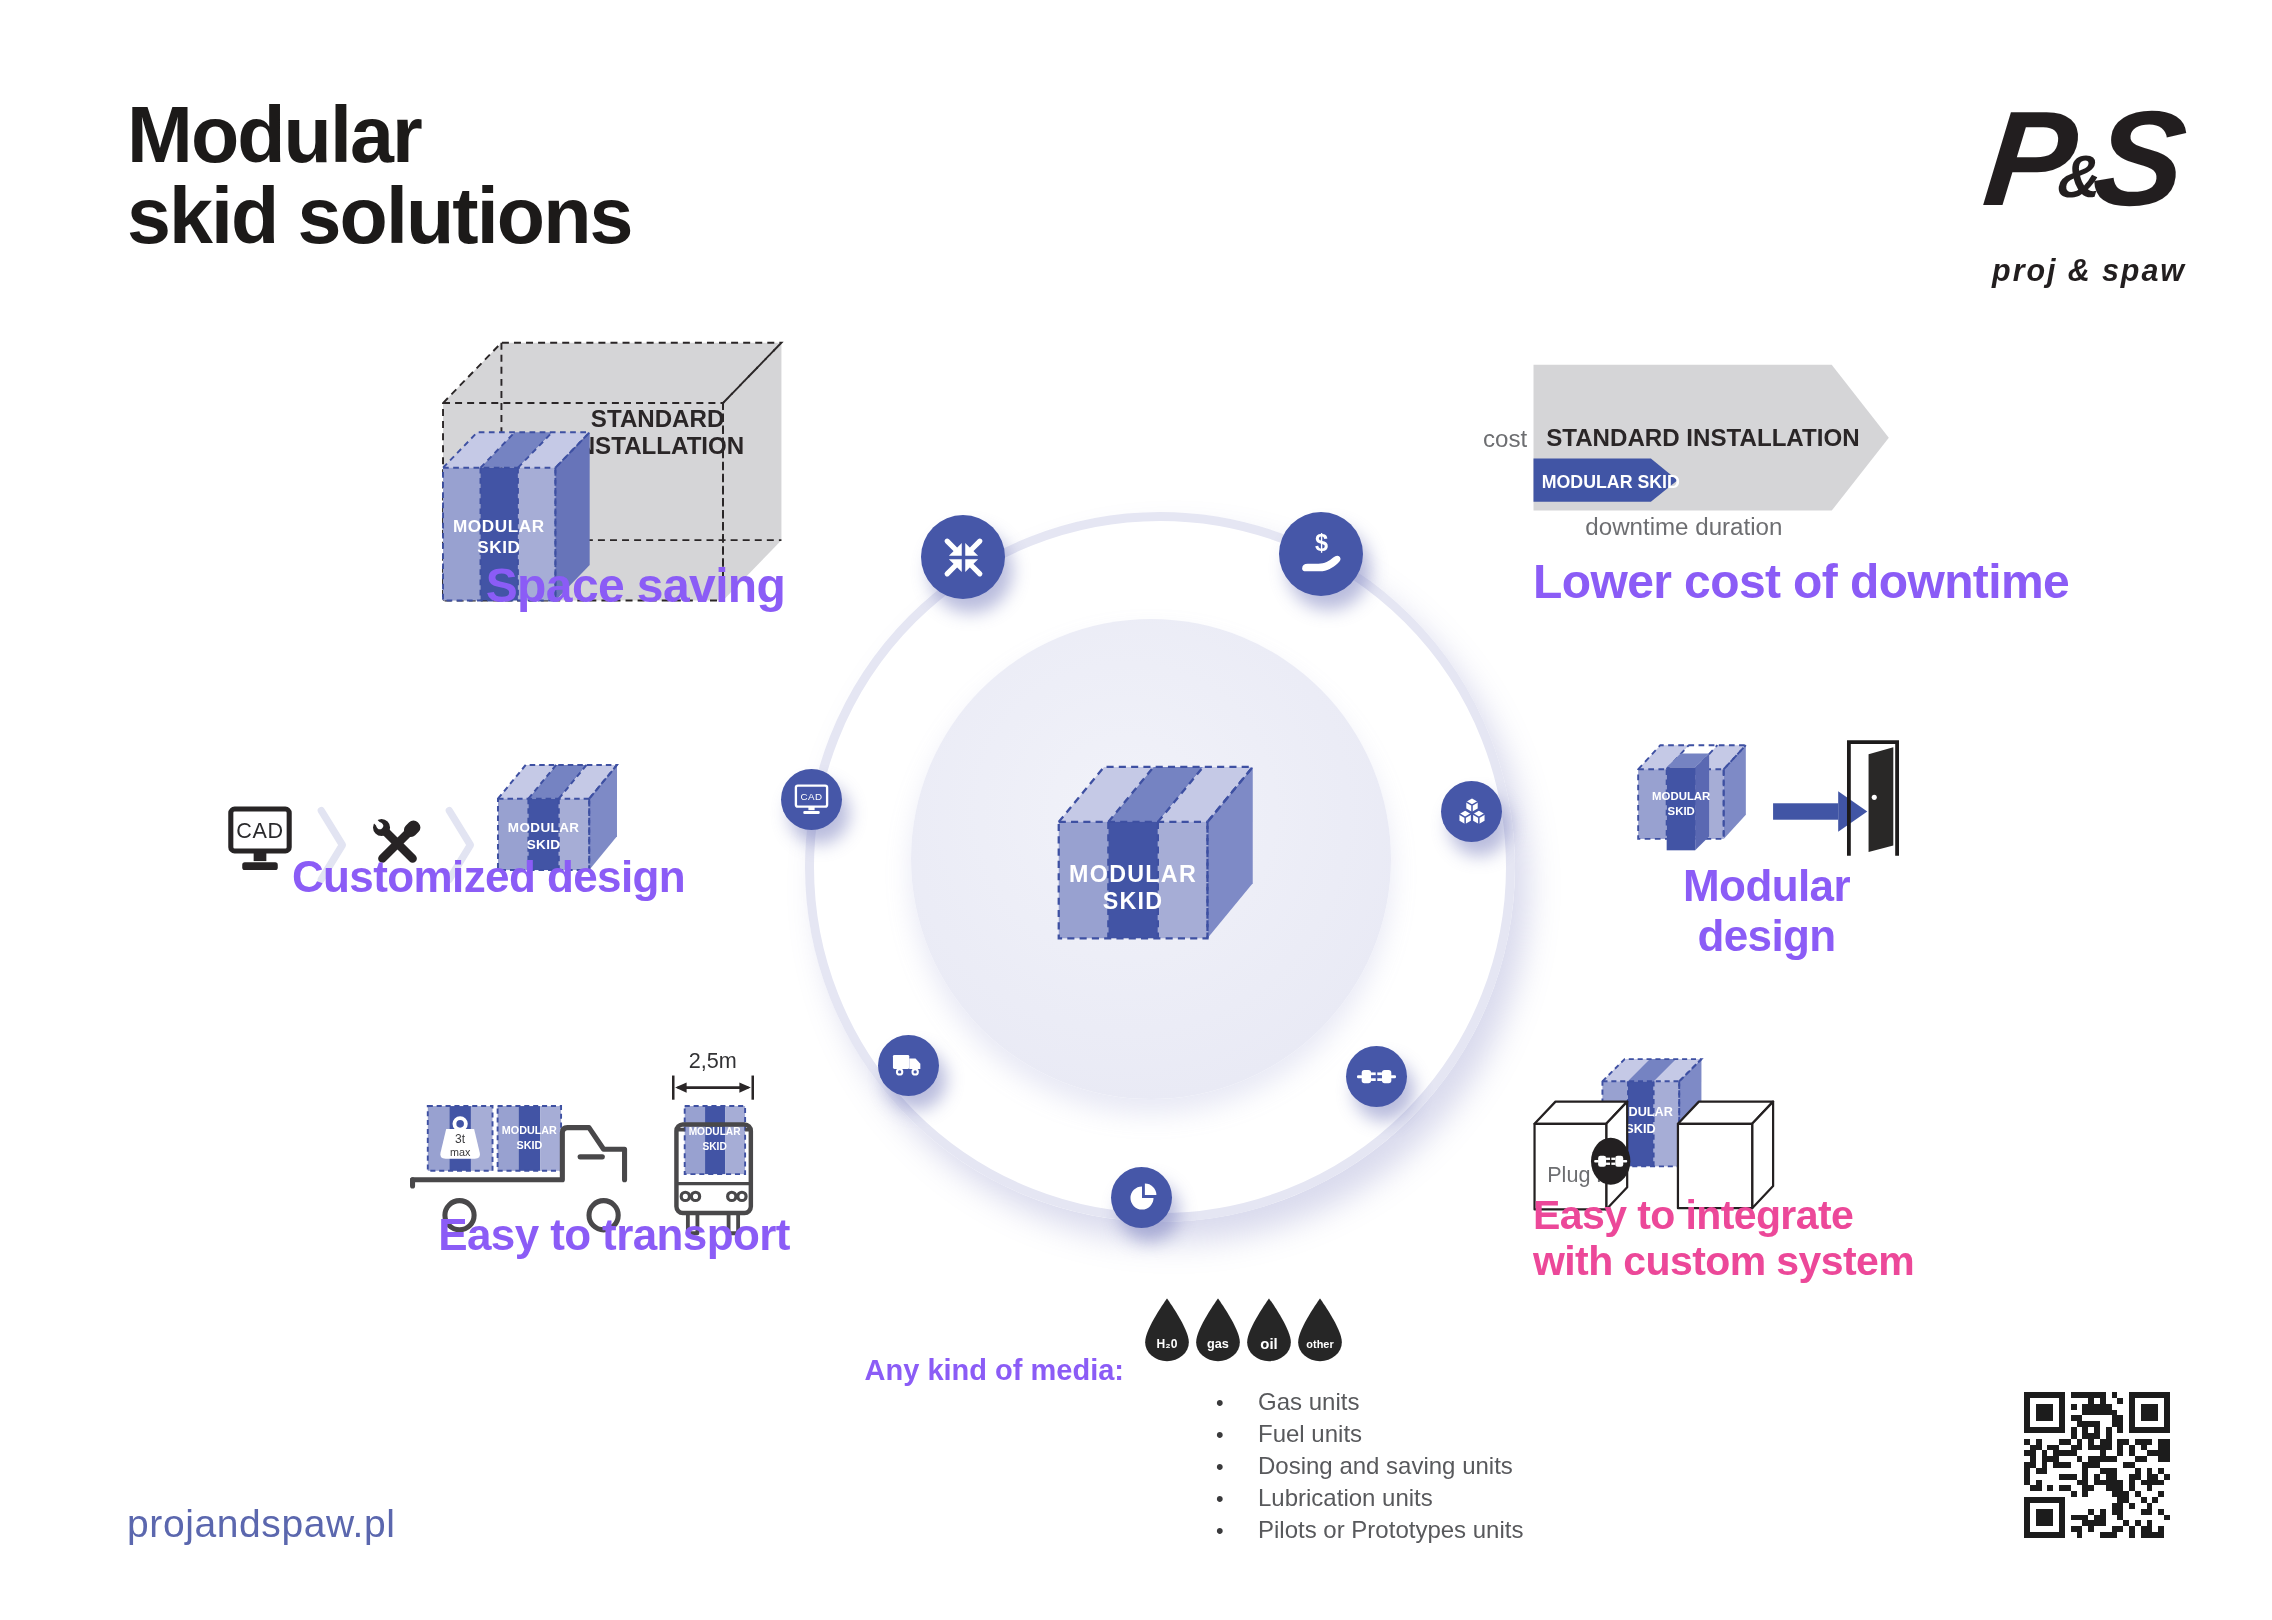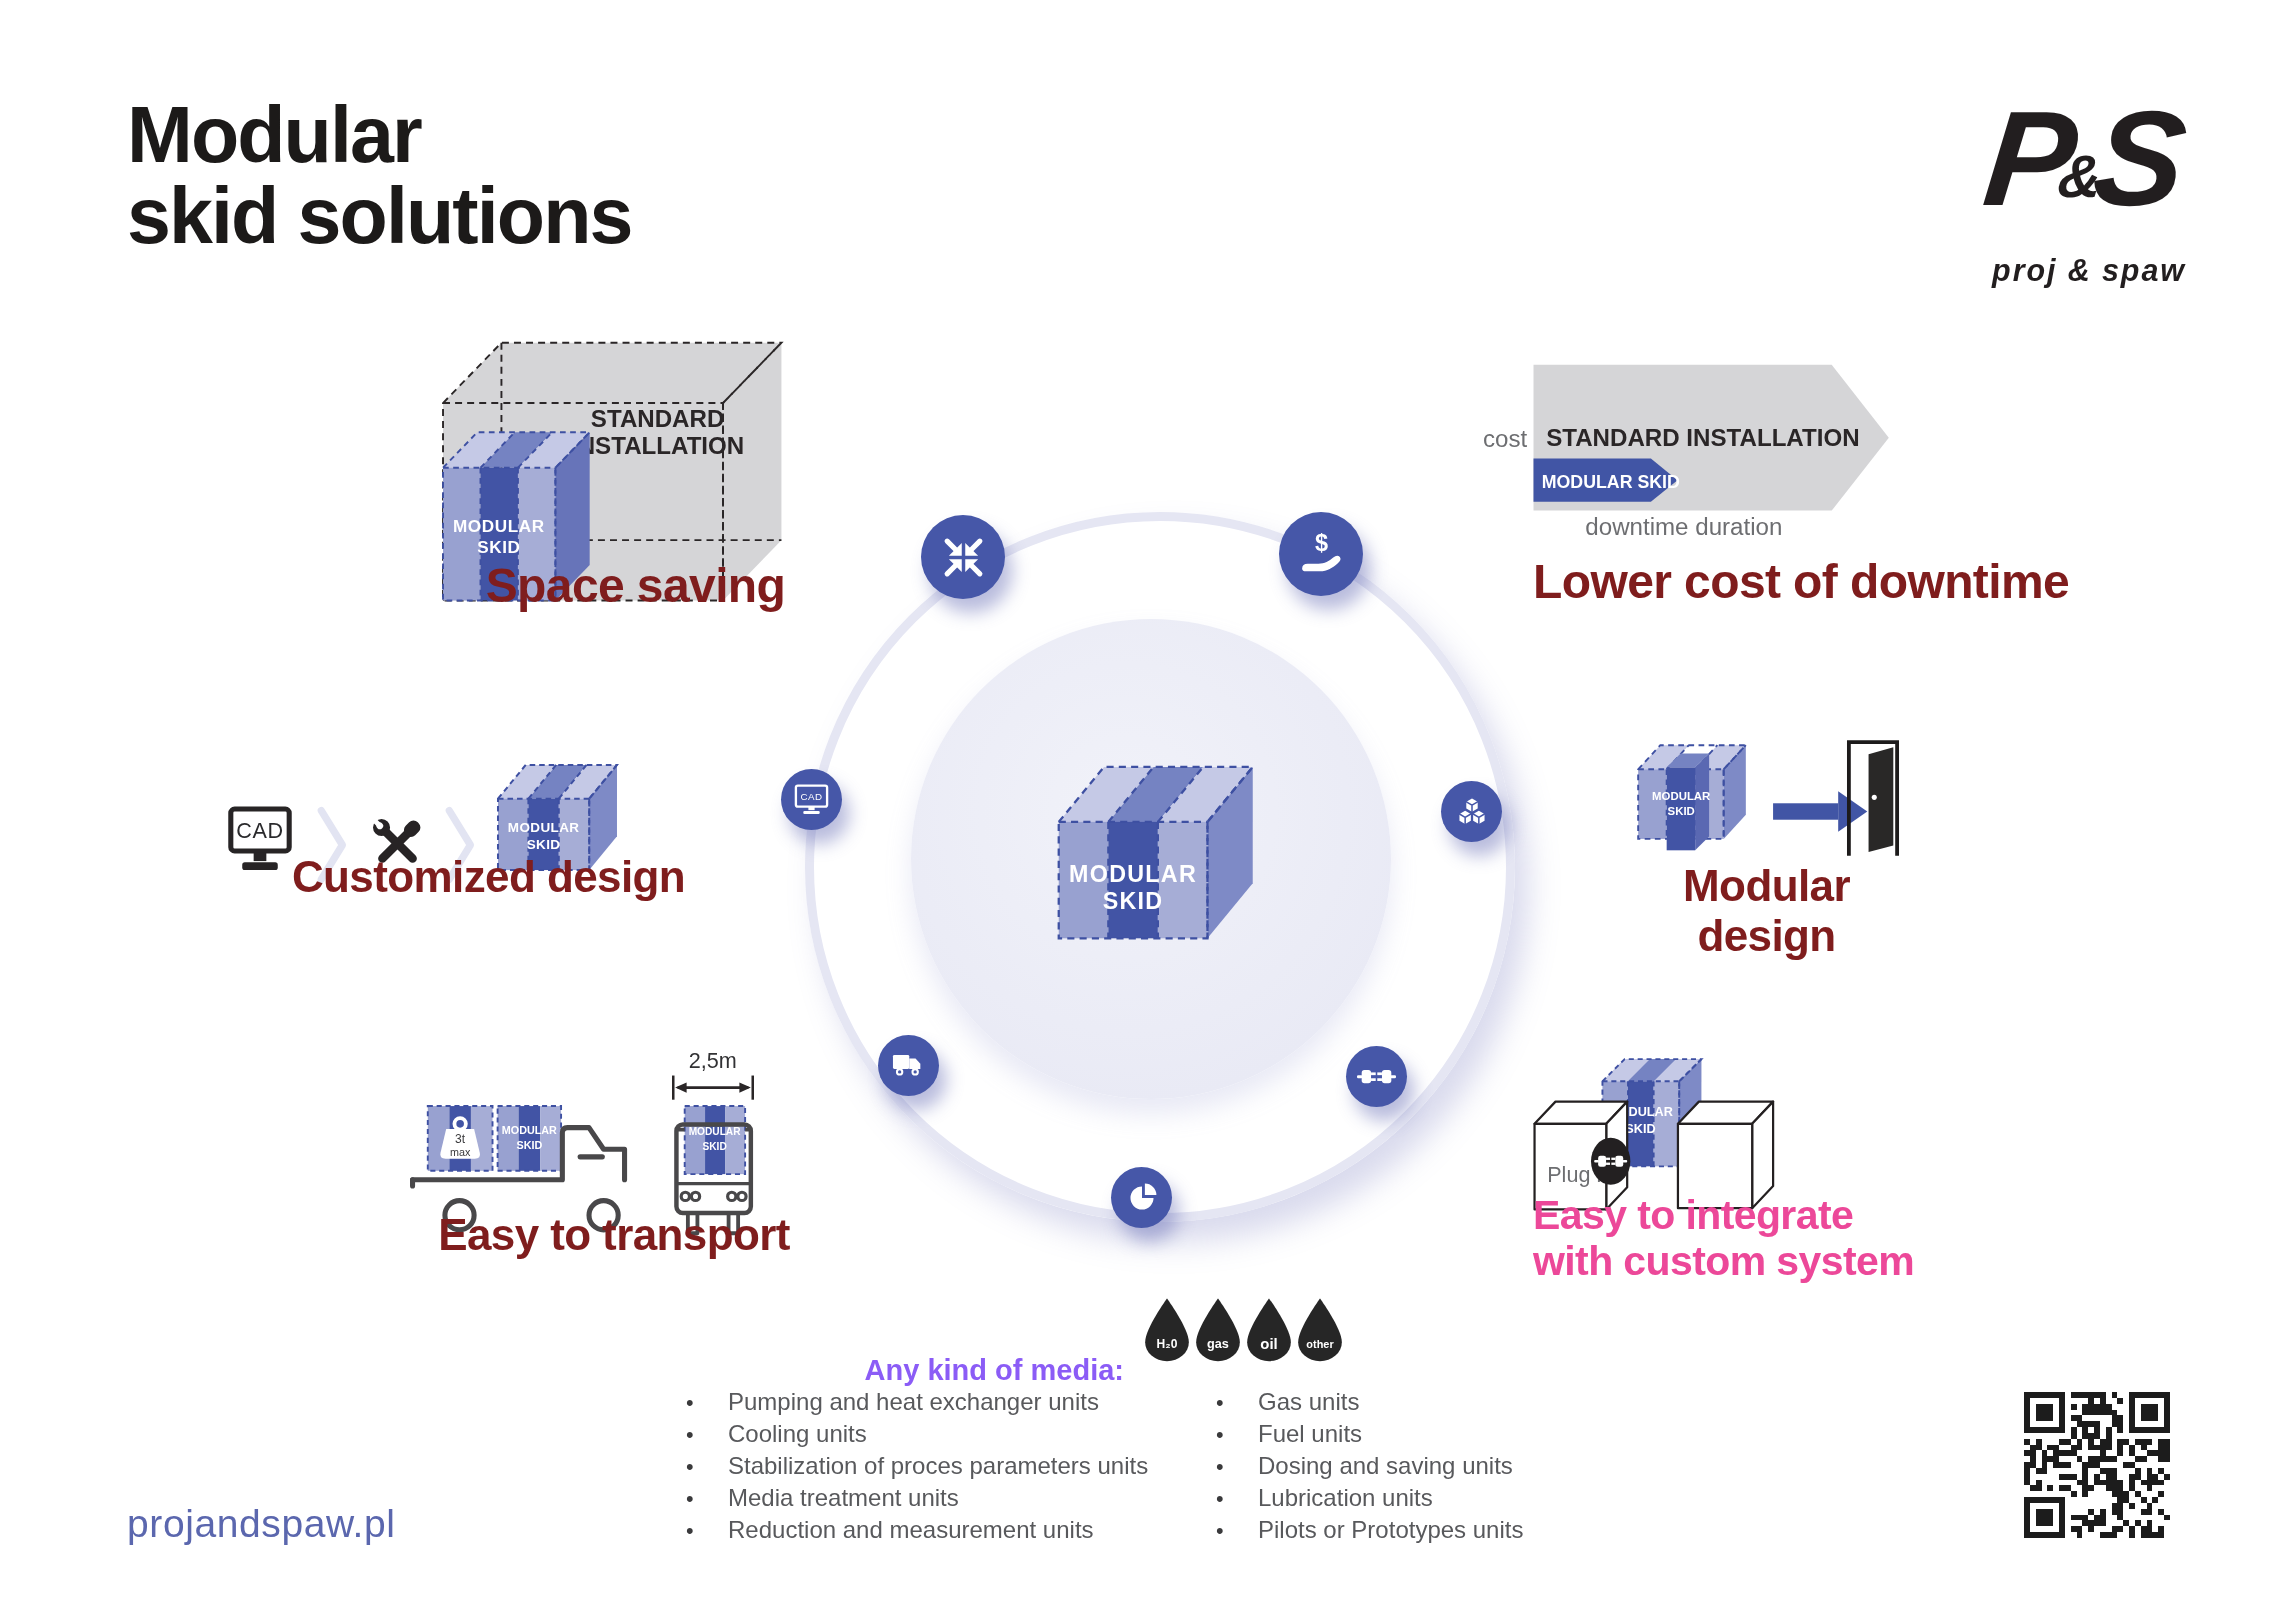--- a/index.html
+++ b/index.html
@@ -4,21 +4,21 @@
 <style>
   html,body{margin:0;padding:0;background:#fff;}
   .stage{position:relative;width:2273px;height:1620px;background:#fff;overflow:hidden;
          font-family:"Liberation Sans",sans-serif;color:#221f20;}
   .abs{position:absolute;}
   svg text{font-family:"Liberation Sans",sans-serif;}
 
   
   .main-title{left:127px;top:94px;font-size:79px;font-weight:800;line-height:81px;
               letter-spacing:-1.9px;color:#1c1a19;}
-  .sec-title{font-weight:800;color:#7f1d1d;letter-spacing:-0.6px;}
+  .sec-title{font-weight:800;color:#8b5cf6;letter-spacing:-0.6px;}
 
   
   .logo{left:1943px;top:95px;width:292px;text-align:center;color:#221e1f;}
   .logo-mark{font-size:135px;font-weight:800;font-style:italic;line-height:127px;
              letter-spacing:-6.3px;transform:skewX(-6deg);white-space:nowrap;}
   .logo-mark .amp{font-size:60px;letter-spacing:-1.3px;position:relative;top:-7.6px;left:-9px;}
   .logo-mark .s{position:relative;left:-16.5px;}
   .logo-sub{font-size:30.5px;font-style:italic;font-weight:700;letter-spacing:1.9px;margin-top:5.1px;}
 
   
@@ -417,27 +417,20 @@
   </svg>
   <svg class="abs" style="left:1246px;top:1297px" width="46" height="65" viewBox="0 0 40 56">
     <path d="M20,1 C20,1 1,27 1,39 a19,16.5 0 0 0 38,0 C39,27 20,1 20,1 Z" fill="#262626"></path>
     <text x="20" y="45" text-anchor="middle" font-size="13" font-weight="bold" fill="#fff">oil</text>
   </svg>
   <svg class="abs" style="left:1297px;top:1297px" width="46" height="65" viewBox="0 0 40 56">
     <path d="M20,1 C20,1 1,27 1,39 a19,16.5 0 0 0 38,0 C39,27 20,1 20,1 Z" fill="#262626"></path>
     <text x="20" y="44" text-anchor="middle" font-size="9.5" font-weight="bold" fill="#fff">other</text>
   </svg>
 
-  <ul class="abs bullets" style="left:686px;top:1386px;margin:0;padding:0">
-    <li>Pumping and heat exchanger units</li>
-    <li>Cooling units</li>
-    <li>Stabilization of proces parameters units</li>
-    <li>Media treatment units</li>
-    <li>Reduction and measurement units</li>
-  </ul>
   <ul class="abs bullets" style="left:1216px;top:1386px;margin:0;padding:0">
     <li>Gas units</li>
     <li>Fuel units</li>
     <li>Dosing and saving units</li>
     <li>Lubrication units</li>
     <li>Pilots or Prototypes units</li>
   </ul>
 
   <div class="abs website">projandspaw.pl</div>
 

